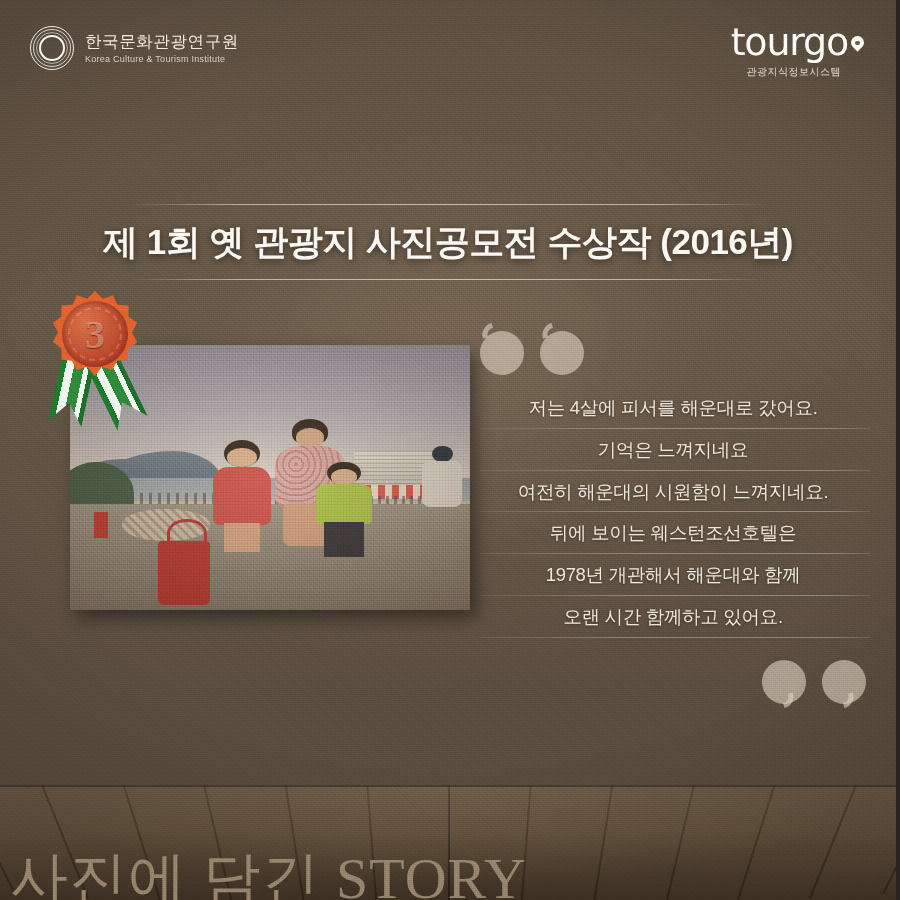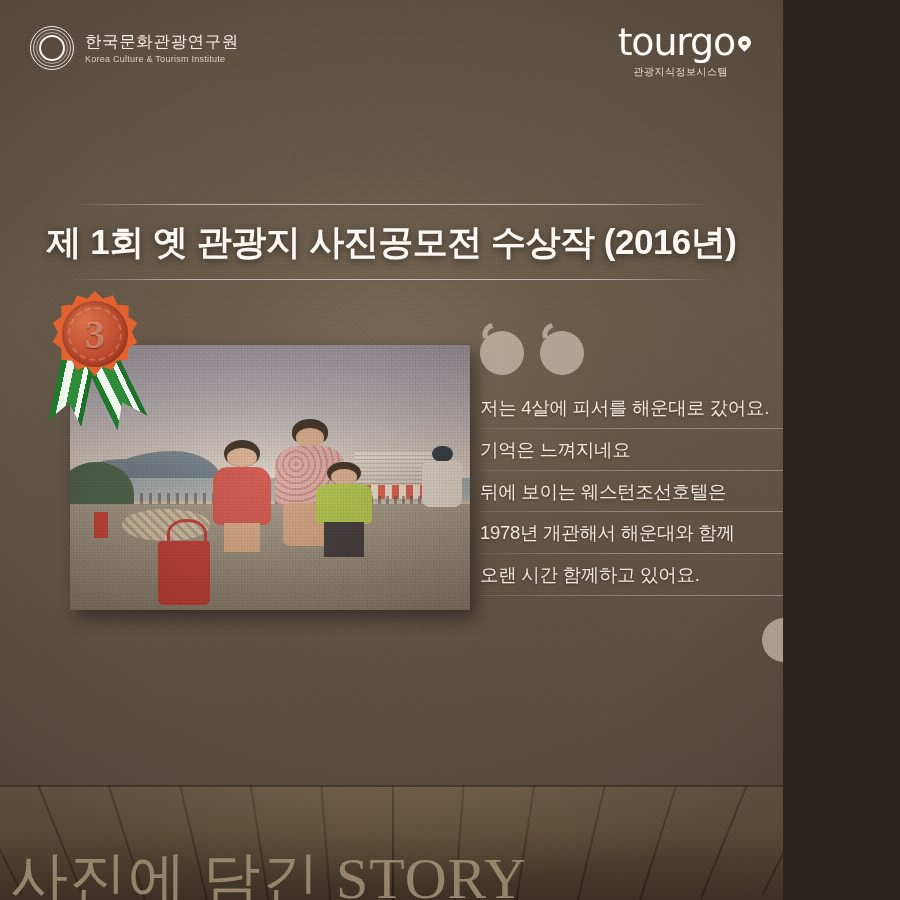--- a/index.html
+++ b/index.html
@@ -1,18 +1,18 @@
 <!DOCTYPE html>
 <html><head>
 <meta charset="utf-8">
 <style>
   html,body{margin:0;padding:0;background:#2a2320;}
   *{box-sizing:border-box;}
   .stage{
-    position:relative;width:783px;height:900px;overflow:hidden;
+    position:relative;width:896px;height:900px;overflow:hidden;
     font-family:"Liberation Sans","DejaVu Sans",sans-serif;
     background:
       radial-gradient(ellipse 62% 48% at 50% 40%, rgba(150,128,104,.38) 0%, rgba(120,100,80,.16) 45%, rgba(0,0,0,0) 72%),
       radial-gradient(ellipse 120% 100% at 50% 45%, rgba(0,0,0,0) 40%, rgba(20,14,10,.42) 100%),
       linear-gradient(180deg,#5e5142 0%,#655747 35%,#5c4f41 70%,#554a3d 100%);
   }
   
   .noise{
     position:absolute;inset:0;pointer-events:none;opacity:.42;mix-blend-mode:overlay;
     background-image:
@@ -138,21 +138,21 @@
   .qm.close{justify-content:flex-end;margin-top:22px;}
   .qmark{width:48px;height:48px;position:relative;}
   .qmark .ball{position:absolute;width:44px;height:44px;border-radius:50%;background:rgba(220,208,192,.62);}
   .qmark .tail{position:absolute;width:30px;height:26px;border-radius:50%;
     border:5px solid rgba(220,208,192,.62);border-color:transparent transparent transparent rgba(220,208,192,.62);}
   .qmark.open .ball{left:0;top:6px;}
   .qmark.open .tail{left:2px;top:-2px;transform:rotate(28deg);}
   .qmark.close .ball{left:0;top:0;}
   .qmark.close .tail{left:2px;top:22px;transform:rotate(-152deg);}
   .qlines{margin-top:14px;}
-  .qline{position:relative;text-align:left;color:#efe7da;font-size:18.5px;letter-spacing:-.3px;
+  .qline{position:relative;text-align:center;color:#efe7da;font-size:18.5px;letter-spacing:-.3px;
     padding:7px 4px 7px 0;line-height:1.5;text-shadow:0 1px 3px rgba(0,0,0,.4);}
   .qline:after{content:"";position:absolute;left:0;right:0;bottom:0;height:1px;
     background:linear-gradient(90deg,rgba(255,255,255,.07),rgba(255,255,255,.30) 40%,rgba(255,255,255,.30) 90%,rgba(255,255,255,.10));}
 
   
   .deck{position:absolute;left:0;right:0;bottom:0;height:115px;overflow:hidden;
     background:linear-gradient(180deg,#4f4133 0%,#584734 40%,#4b3d2d 100%);}
   .planks{position:absolute;left:-40%;top:0;width:180%;height:100%;}
   .plank{position:absolute;top:-30px;bottom:-10px;width:2px;background:rgba(30,20,12,.75);
     transform-origin:50% 0;}
@@ -262,20 +262,21 @@
           <span class="tail"></span>
         </span>
       <span class="qmark open">
           <span class="ball"></span>
           <span class="tail"></span>
         </span>
     </div>
     <div class="qlines">
       <div class="qline">저는 4살에 피서를 해운대로 갔어요.</div>
       <div class="qline">기억은 느껴지네요</div>
+      <div class="qline">여전히 해운대의 시원함이 느껴지네요.</div>
       <div class="qline">뒤에 보이는 웨스턴조선호텔은</div>
       <div class="qline">1978년 개관해서 해운대와 함께</div>
       <div class="qline">오랜 시간 함께하고 있어요.</div>
     </div>
     <div class="qm close">
       <span class="qmark close">
           <span class="ball"></span>
           <span class="tail"></span>
         </span>
       <span class="qmark close">

